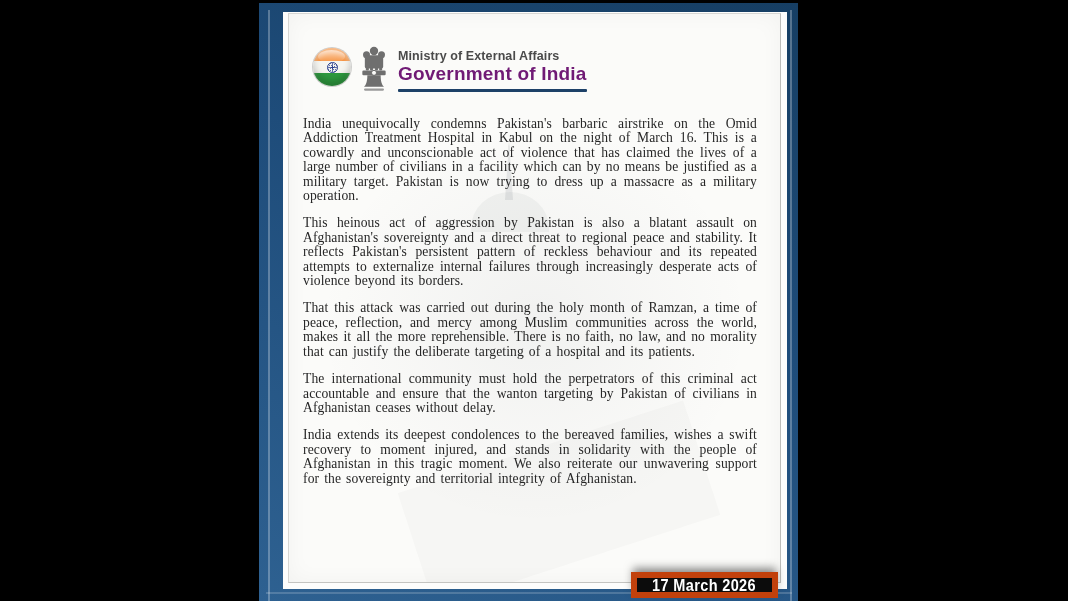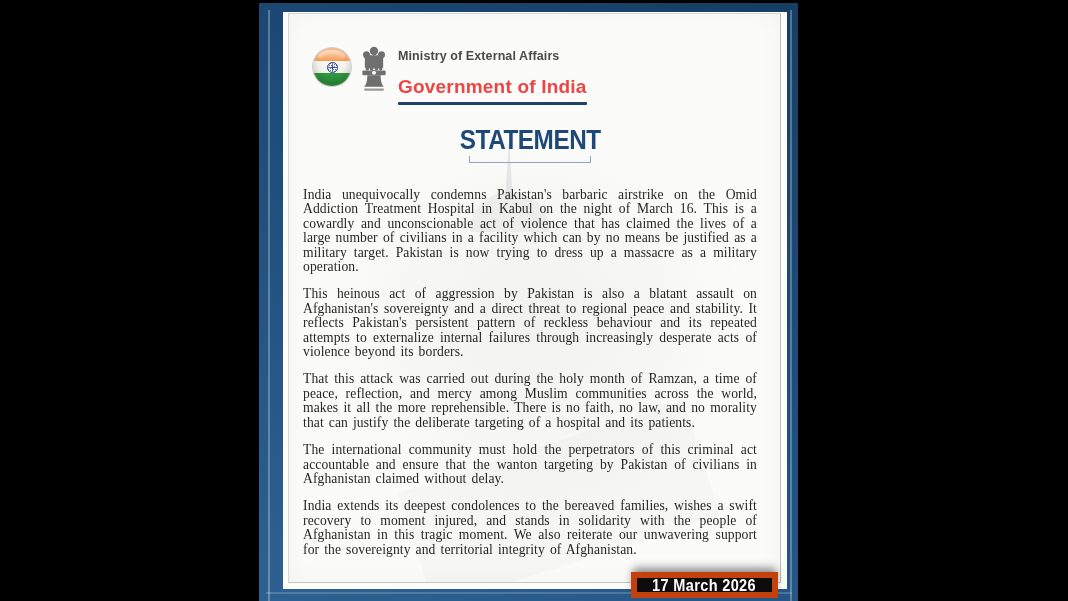--- a/index.html
+++ b/index.html
@@ -46,21 +46,21 @@
     box-shadow:0 0 0 1px rgba(0,0,0,.18),inset 0 -5px 7px rgba(0,0,0,.22),inset 0 4px 5px rgba(255,255,255,.45);}
   .flag::before{content:'';position:absolute;left:5px;top:2px;width:27px;height:13px;border-radius:50%;
     background:linear-gradient(rgba(255,255,255,.6),rgba(255,255,255,0));}
   .chakra{position:absolute;left:50%;top:50%;width:11px;height:11px;margin:-5.5px 0 0 -5.5px;border-radius:50%;
     border:1.3px solid var(--chakra-blue);
     background:radial-gradient(circle at center,var(--chakra-blue) 0 1.1px,transparent 1.4px),
       repeating-conic-gradient(rgba(42,63,143,.75) 0deg 6deg,transparent 6deg 30deg);}
   .emblem{margin:-3px 0 0 8px;flex:0 0 auto;}
   .org{margin-left:9px;padding-top:1px;}
   .ministry{font-family:"Liberation Sans",sans-serif;font-size:12.5px;font-weight:600;color:#4a4a4a;letter-spacing:.1px;}
-  .govt{font-family:"Liberation Sans",sans-serif;font-size:19px;font-weight:600;color:#ef4444;letter-spacing:.2px;margin-top:13px;}
+  .govt{font-family:"Liberation Sans",sans-serif;font-size:19px;font-weight:600;color:#701a75;letter-spacing:.2px;margin-top:0;}
   .org-underline{height:3px;background:var(--underline-navy);margin-top:4px;border-radius:1px;}
 
   
   .title-wrap{text-align:center;margin-top:20px;}
   .title{display:inline-block;transform:scaleX(.9);font-family:"Liberation Sans",sans-serif;
     font-weight:800;font-size:27px;letter-spacing:-.5px;color:var(--accent-navy);}
   .bracket{width:122px;height:7px;margin:0 auto;border:1.5px solid #8fa6bf;border-top:none;}
 
   
   .paras{margin-top:25px;}
@@ -115,34 +115,30 @@
           </g>
           <circle cx="18" cy="33.2" r="3" fill="#fbfbf9" stroke="#5c5c5c" stroke-width="1"></circle>
         </svg>
         <div class="org">
           <div class="ministry">Ministry of External Affairs</div>
           <div class="govt">Government of India</div>
           <div class="org-underline"></div>
         </div>
       </div>
 
-      <div class="title-wrap">
-        <div class="title">STATEMENT</div>
-        <div class="bracket"></div>
-      </div>
 
       <div class="paras">
 
           <p class="para">India unequivocally condemns Pakistan's barbaric airstrike on the Omid Addiction Treatment Hospital in Kabul on the night of March 16. This is a cowardly and unconscionable act of violence that has claimed the lives of a large number of civilians in a facility which can by no means be justified as a military target. Pakistan is now trying to dress up a massacre as a military operation.</p>
 
           <p class="para">This heinous act of aggression by Pakistan is also a blatant assault on Afghanistan's sovereignty and a direct threat to regional peace and stability. It reflects Pakistan's persistent pattern of reckless behaviour and its repeated attempts to externalize internal failures through increasingly desperate acts of violence beyond its borders.</p>
 
           <p class="para">That this attack was carried out during the holy month of Ramzan, a time of peace, reflection, and mercy among Muslim communities across the world, makes it all the more reprehensible. There is no faith, no law, and no morality that can justify the deliberate targeting of a hospital and its patients.</p>
 
-          <p class="para">The international community must hold the perpetrators of this criminal act accountable and ensure that the wanton targeting by Pakistan of civilians in Afghanistan claimed without delay.</p>
+          <p class="para">The international community must hold the perpetrators of this criminal act accountable and ensure that the wanton targeting by Pakistan of civilians in Afghanistan ceases without delay.</p>
 
           <p class="para">India extends its deepest condolences to the bereaved families, wishes a swift recovery to moment injured, and stands in solidarity with the people of Afghanistan in this tragic moment. We also reiterate our unwavering support for the sovereignty and territorial integrity of Afghanistan.</p>
         </div>
 
     </div>
   </div>
 
   <div class="datebox">
     <span>17 March 2026</span>
   </div>

